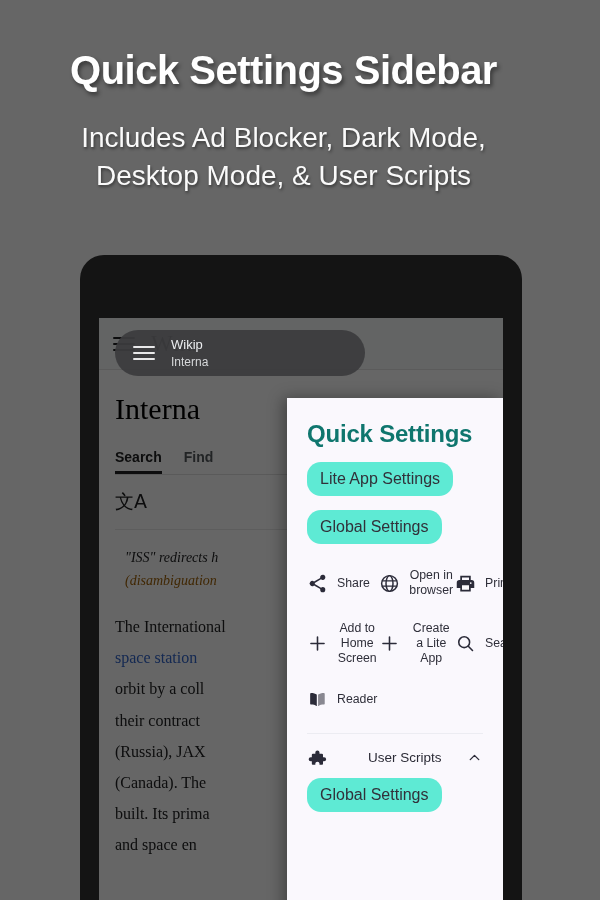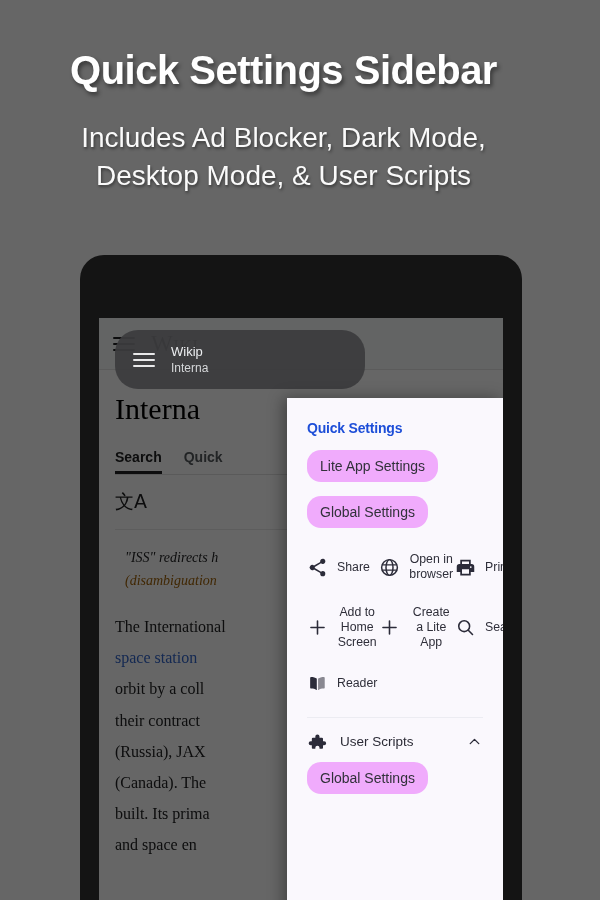--- a/index.html
+++ b/index.html
@@ -85,21 +85,21 @@
   .wiki-note a{ color:#a16207; font-style:italic; text-decoration:none; }
   .wiki-para{
     margin-top:18px; font-family:"Liberation Serif", serif;
     font-size:16px; color:#202122; line-height:1.95;
   }
   .wiki-para .ln{ display:block; white-space:nowrap; }
 
   
   .pill{
     position:absolute; left:16px; top:12px;
-    height:59px; min-width:250px;
+    height:46px; min-width:250px;
     background:rgba(60,60,62,.94);
     border-radius:23px;
     display:flex; align-items:center; gap:16px;
     padding:0 20px 0 18px;
     z-index:5;
   }
   .pill-burger{ width:22px; display:flex; flex-direction:column; gap:4px; }
   .pill-burger i{ display:block; height:2px; background:#e9e9ea; border-radius:1px; }
   .pill-txt{ color:#eceef0; line-height:1.35; white-space:nowrap; }
   .pill-txt .t1{ font-size:13px; }
@@ -110,26 +110,26 @@
     position:absolute; left:188px; top:80px;
     width:216px; height:520px;
     background:#faf8fd;
     z-index:20;
     overflow:hidden;
     box-shadow:-4px 0 14px rgba(0,0,0,.35);
     display:flex; flex-direction:column;
   }
   .panel-scroll{ padding:22px 20px 0 20px; }
   .panel-title{
-    font-size:14px; font-weight:700; color:#1d4ed8; letter-spacing:-.2px;
+    font-size:24px; font-weight:700; color:#0f766e; letter-spacing:-.2px;
   }
   .chip{
     display:inline-block; margin-top:14px;
-    background:#f0abfc; color:#31313a;
-    font-size:14px; border-radius:14px;
+    background:#5eead4; color:#31313a;
+    font-size:16px; border-radius:14px;
     padding:8px 13px; white-space:nowrap;
     border:none;
   }
   .grid{
     margin-top:24px;
     display:grid; grid-template-columns:repeat(3,1fr);
     row-gap:22px; column-gap:2px;
   }
   .tile{
     display:flex; align-items:center; gap:9px;
@@ -140,21 +140,21 @@
     color:#2b2b39;
   }
   .tile .lb{
     font-size:12.3px; color:#2f2f3a; line-height:1.25;
   }
   .divider{ margin-top:22px; height:1px; background:#ececf2; }
   .scripts-row{
     margin-top:14px; display:flex; align-items:center; gap:13px;
   }
   .scripts-row .puz{ color:#2b2b39; display:flex; }
-  .scripts-row .nm{ font-size:13.5px; color:#2b2b36; flex:1; }
+  .scripts-row .nm{ font-size:13.5px; color:#2b2b36; flex:1;margin-left:28px; }
   .scripts-row .chev{ color:#2b2b39; display:flex; }
   .scripts-chip{ margin-top:10px; }
 </style>
 </head>
 <body>
 
 <div class="promo">
   <div class="promo-title">Quick Settings Sidebar</div>
   <div class="promo-sub">
     <div>Includes Ad Blocker, Dark Mode,</div>
@@ -173,21 +173,21 @@
             <i></i>
           </span>
         <span class="wiki-mark">
           <span>W</span><small>IKI</small>
         </span>
       </div>
       <div class="wiki-body">
         <div class="wiki-title">Interna</div>
         <div class="wiki-tabs">
           <span class="on">Search</span>
-          <span>Quick</span>
+          <span>Find</span>
         </div>
         <div class="wiki-lang">文A</div>
         <div class="wiki-note">
           <span>"ISS" redirects h</span><br>
           <a href="#">(disambiguation</a>
         </div>
         <div class="wiki-para">
           <span class="ln">The International</span>
           <span class="ln" style="color:#3366cc">space station</span>
           <span class="ln">orbit by a coll</span>

